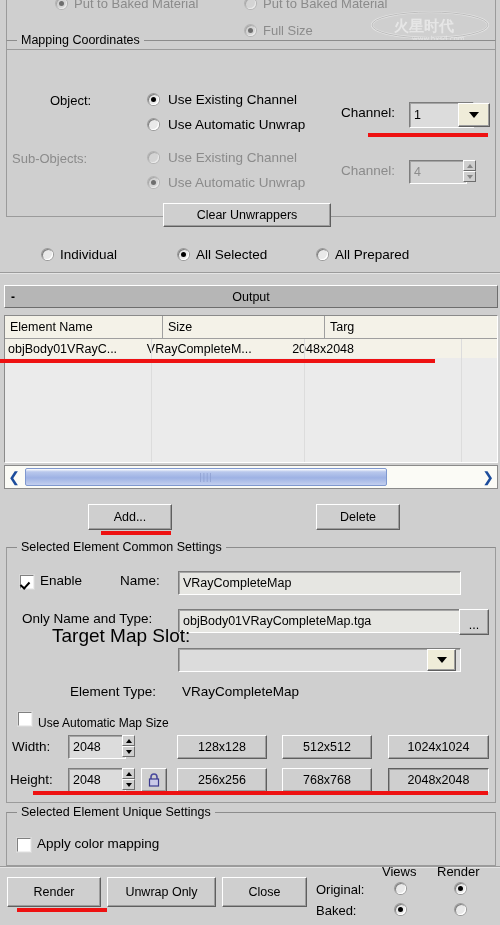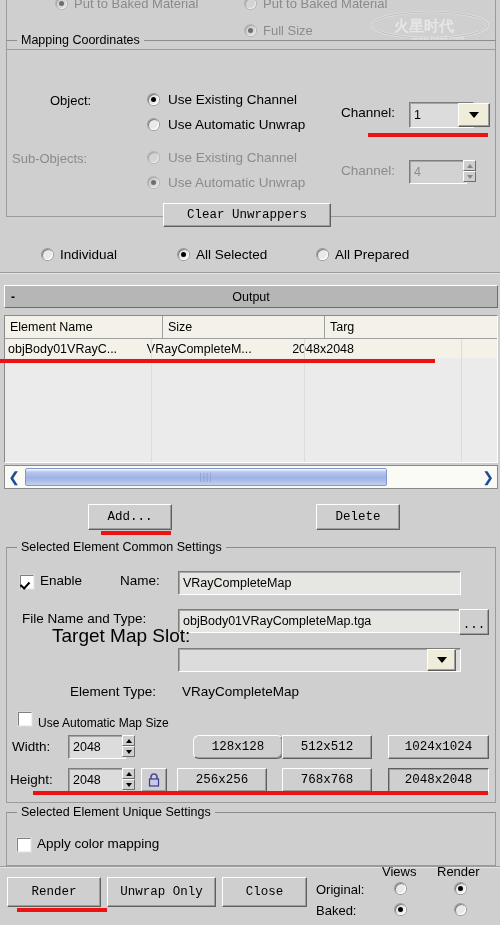--- a/index.html
+++ b/index.html
@@ -30,21 +30,21 @@
   .chk.on::after{content:"";position:absolute;left:1px;top:4px;width:4px;height:7px;
        border:2px solid #000;border-top:0;border-left:0;transform:rotate(42deg);}
 
   
   .btn{
     background:#cfcfcf;color:#000;
     border:1px solid #ffffff;border-right-color:#5f5f5f;border-bottom-color:#5f5f5f;
     box-shadow:inset -1px -1px 0 #9d9d9d;
     display:flex;align-items:center;justify-content:center;
     position:absolute;font-size:12.5px;white-space:nowrap;cursor:default;
-    font-family:Liberation Mono, monospace;
+    font-family:Liberation Sans, sans-serif;
   }
   .btn.pressed{
     border:1px solid #5f5f5f;border-right-color:#ffffff;border-bottom-color:#ffffff;
     box-shadow:inset 1px 1px 0 #9d9d9d;
   }
 
   
   .field{position:absolute;background:#e6e6e2;
     border:1px solid #7d7d7d;border-right-color:#ffffff;border-bottom-color:#ffffff;
     box-shadow:inset 1px 1px 0 #a5a5a5;
@@ -219,21 +219,21 @@
 
 <div class="groupbox" style="left:6px;top:547px;width:488px;height:254px;">
   <span class="group-title">Selected Element Common Settings</span>
 </div>
 
 <span class="chk on" style="position:absolute;left:20px;top:575px;"></span>
 <div class="lbl" style="left:40px;top:573px;font-size:13.5px;">Enable</div>
 <div class="lbl" style="left:120px;top:573px;font-size:13.5px;">Name:</div>
 <div class="field" style="left:178px;top:571px;width:277px;height:22px;">VRayCompleteMap</div>
 
-<div class="lbl" style="left:22px;top:611px;font-size:13.5px;">File Name and Type:</div>
+<div class="lbl" style="left:22px;top:611px;font-size:13.5px;">Only Name and Type:</div>
 <div class="field" style="left:178px;top:609px;width:277px;height:22px;text-align:center;">objBody01VRayCompleteMap.tga</div>
 <div class="btn" style="left:459px;top:609px;width:28px;height:22px;align-items:flex-end;padding-bottom:2px;">...</div>
 
 <div class="lbl" style="left:52px;top:625px;font-size:19px;">Target Map Slot:</div>
 <div class="field" style="left:178px;top:648px;width:277px;height:22px;background:#dcdcdc;"></div>
 <div class="ddbtn" style="left:427px;top:649px;width:27px;height:20px;">
   <span class="tri-d"></span>
 </div>
 
 <div class="lbl" style="left:70px;top:684px;font-size:13.5px;">Element Type:</div>
@@ -245,21 +245,21 @@
 <div class="lbl" style="left:12px;top:739px;font-size:13.5px;">Width:</div>
 <div class="field num" style="left:68px;top:735px;width:52px;height:22px;">2048</div>
 <div class="spin" style="left:122px;top:735px;height:22px;">
   <div>
       <span class="tri-u"></span>
     </div>
   <div>
       <span class="tri-d"></span>
     </div>
 </div>
-<div class="btn" style="left:193px;top:735px;width:88px;height:22px;border-radius:6px;">128x128</div>
+<div class="btn" style="left:177px;top:735px;width:88px;height:22px;">128x128</div>
 <div class="btn" style="left:282px;top:735px;width:88px;height:22px;">512x512</div>
 <div class="btn" style="left:388px;top:735px;width:99px;height:22px;">1024x1024</div>
 
 <div class="lbl" style="left:10px;top:772px;font-size:13.5px;">Height:</div>
 <div class="field num" style="left:68px;top:768px;width:52px;height:22px;">2048</div>
 <div class="spin" style="left:122px;top:768px;height:22px;">
   <div>
       <span class="tri-u"></span>
     </div>
   <div>

